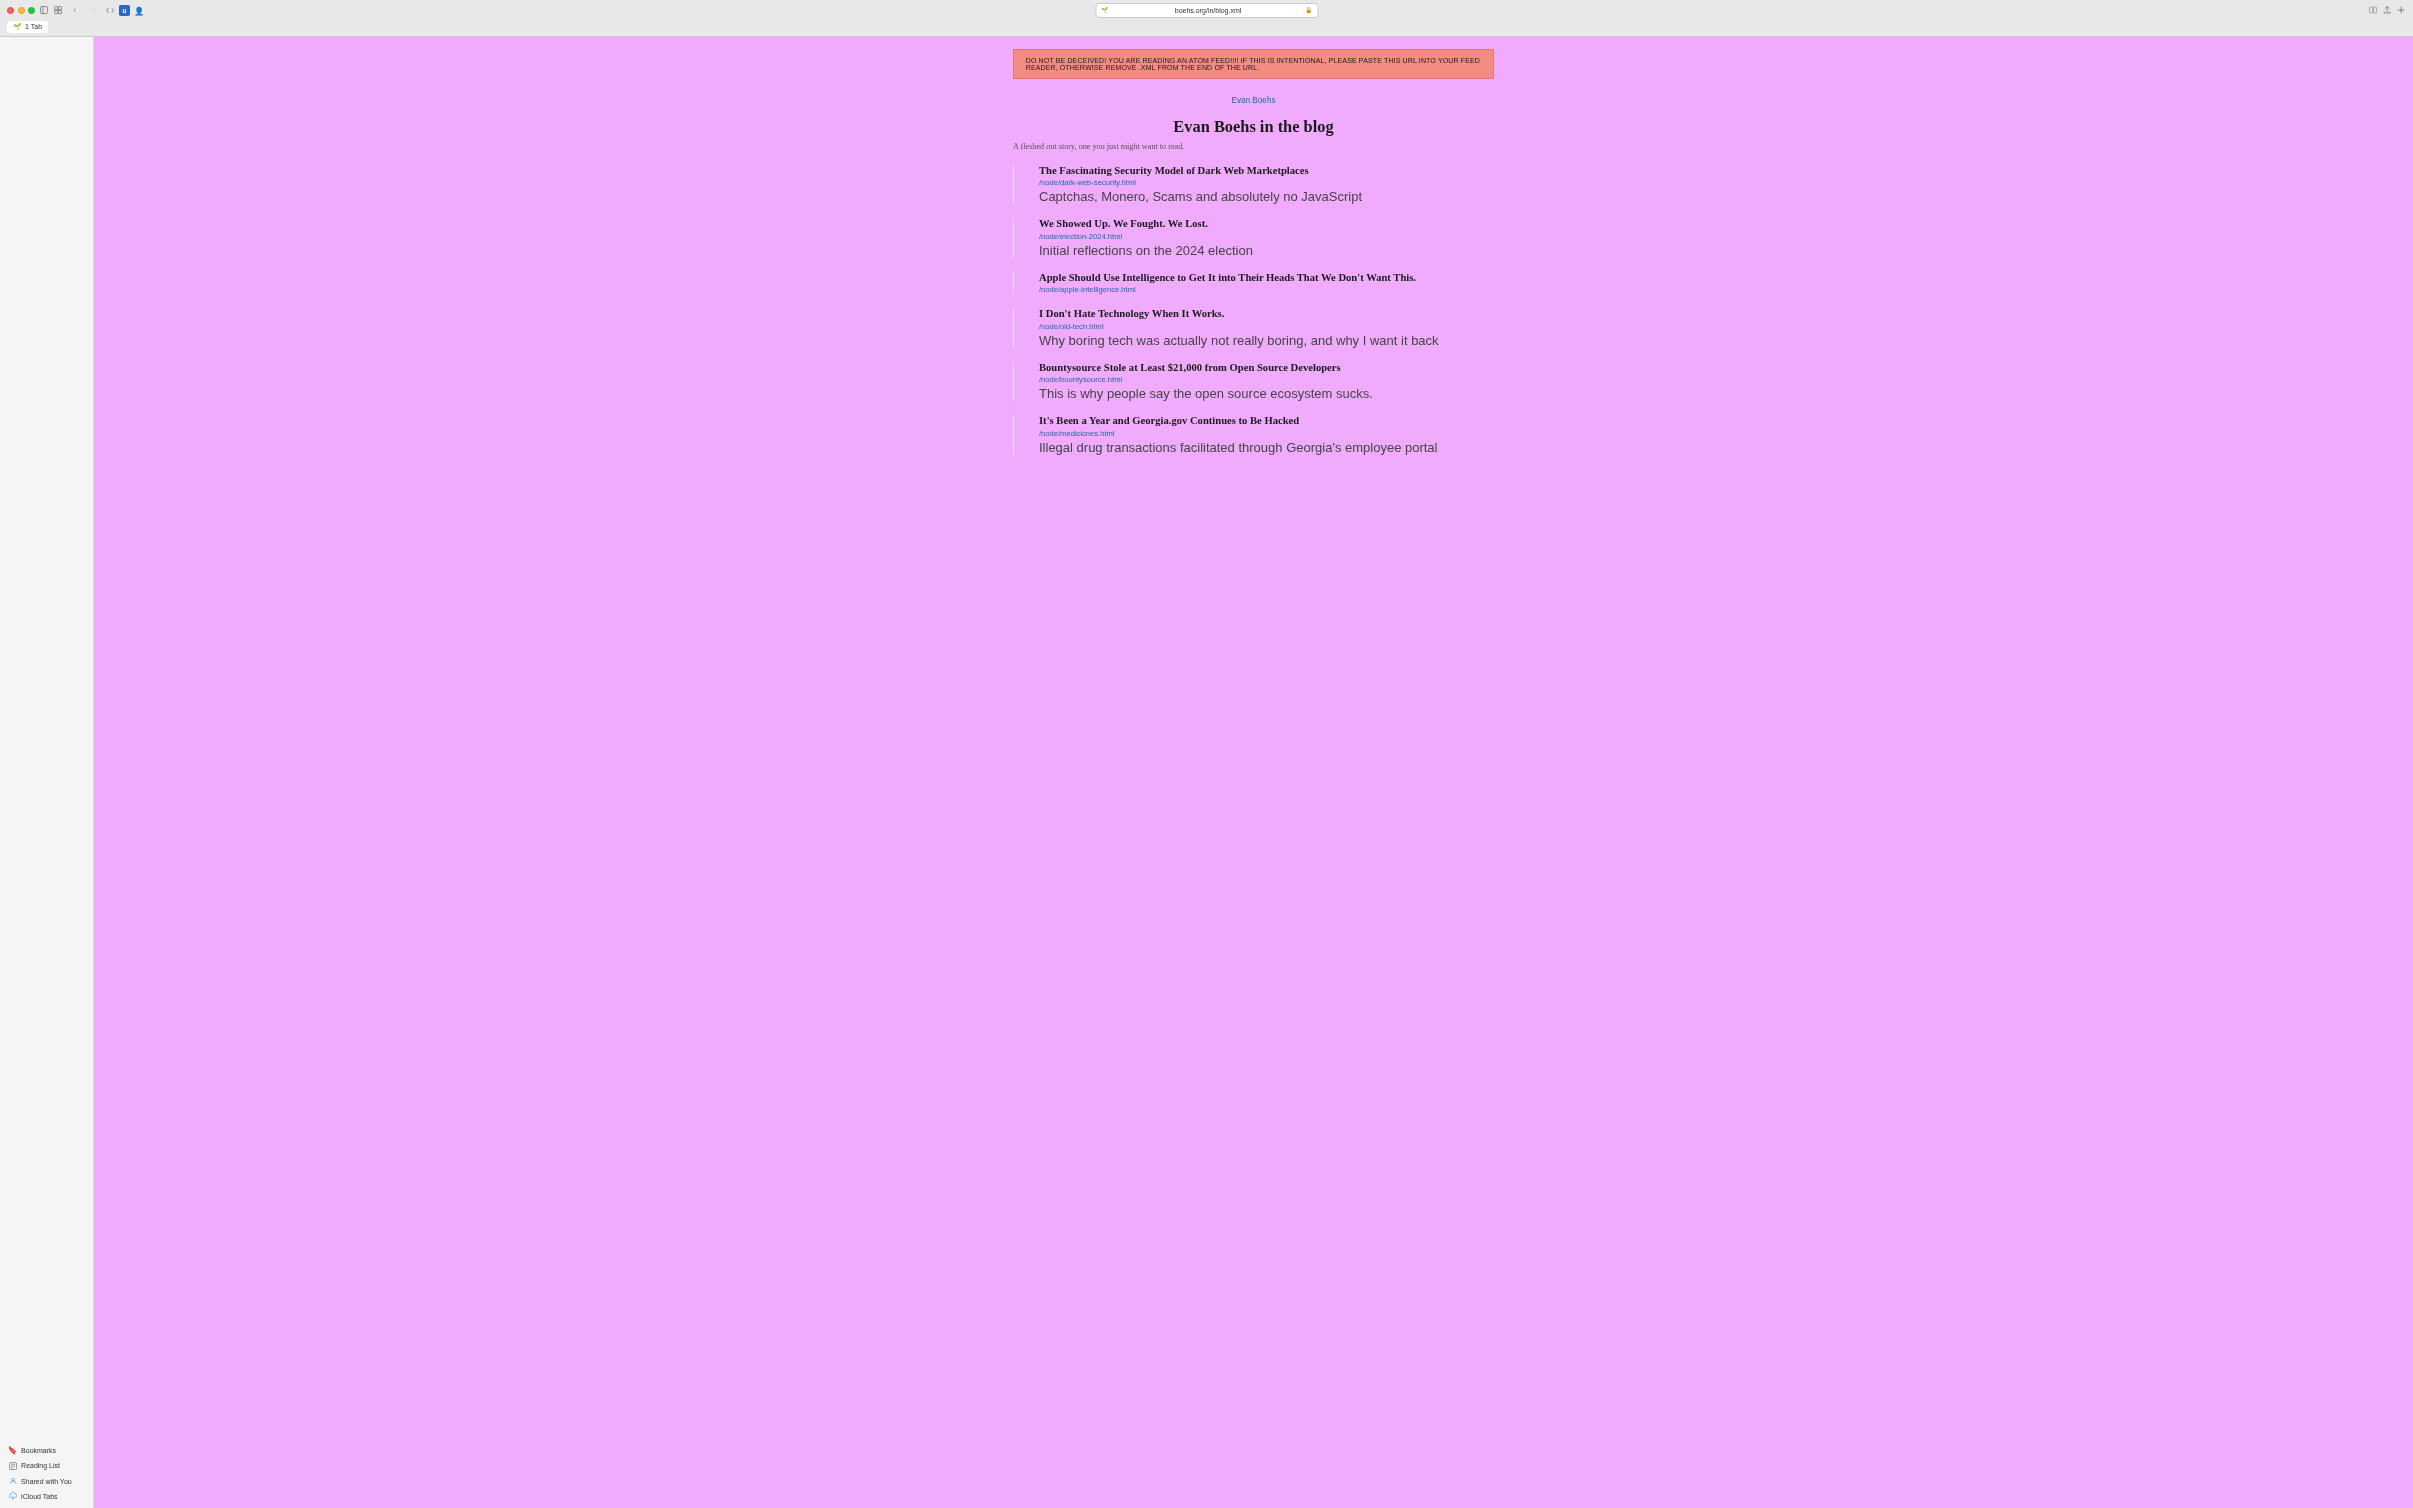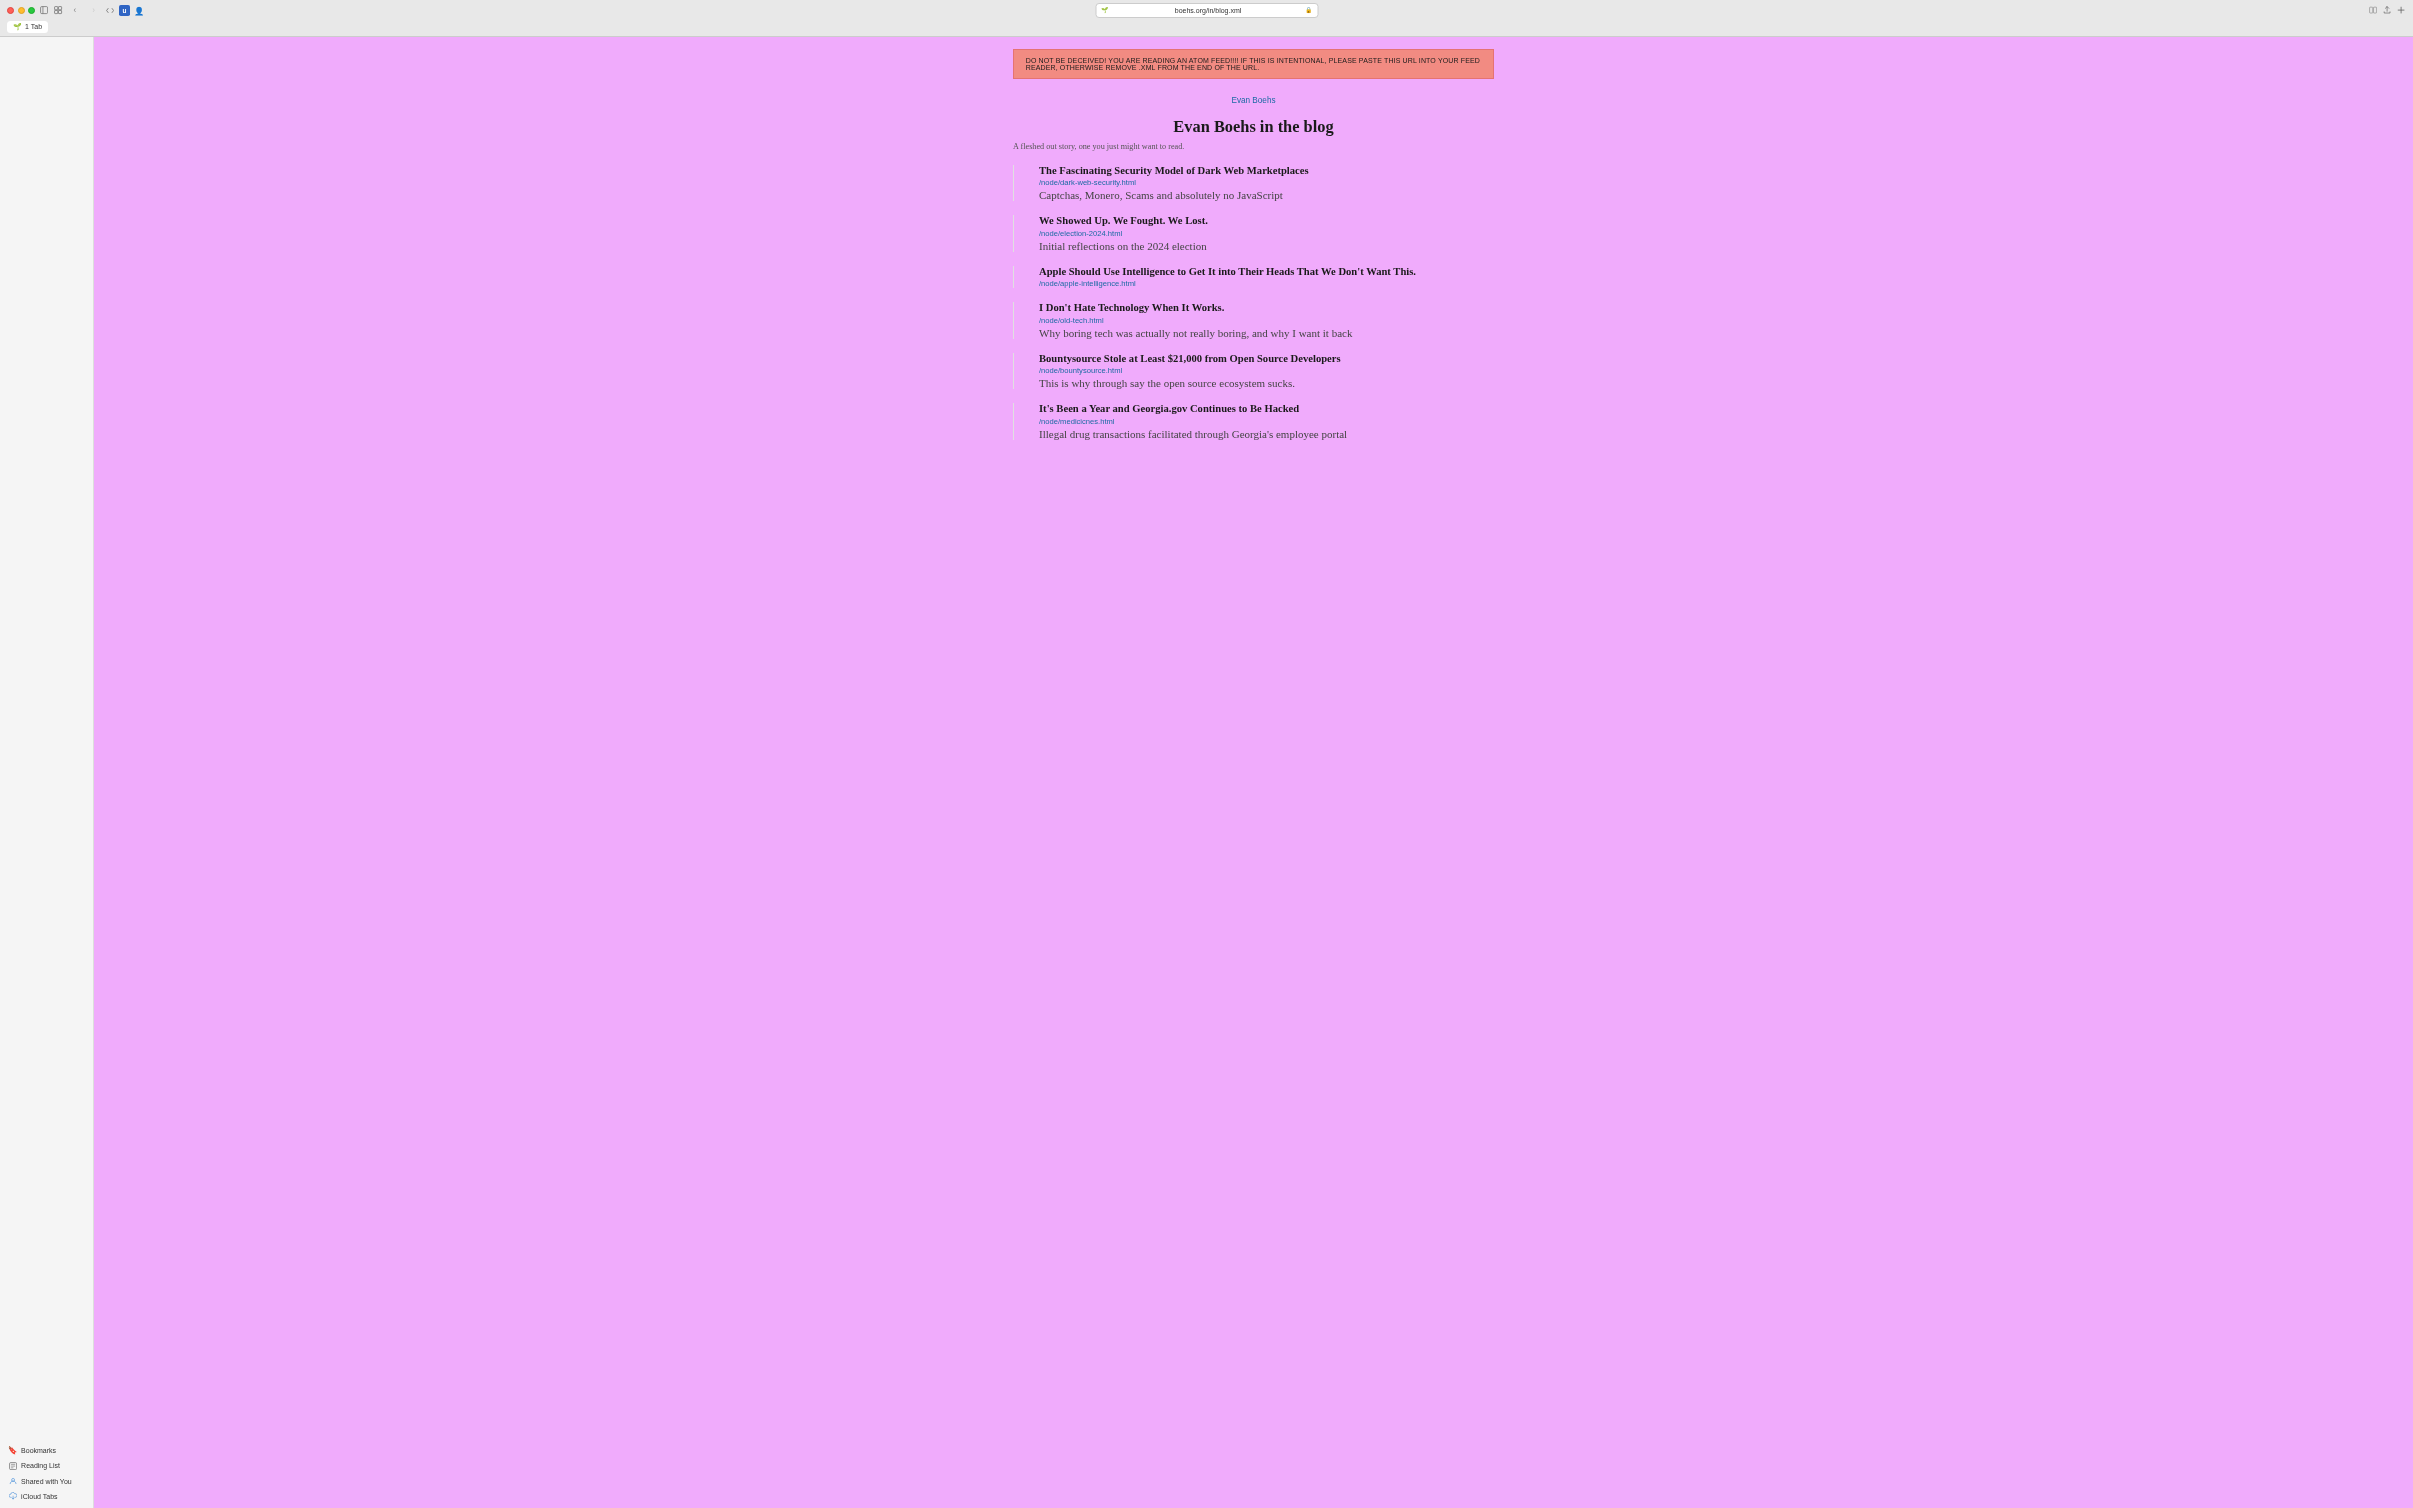--- a/index.html
+++ b/index.html
@@ -39,21 +39,21 @@
 
     
     .blog-author-link { color: #1a6aa3; text-decoration: none; display: block; text-align: center; margin-bottom: 11.7px; font-size: 8.2px; }
     .blog-title { font-size: 16.4px; font-weight: 700; color: #1a1a1a; margin-bottom: 4.7px; font-family: Georgia, serif; text-align: center; }
     .blog-subtitle { font-size: 8.2px; color: #555; margin-bottom: 14px; font-family: Georgia, serif; }
 
     
     .article-item { border-left: 1.8px solid #e0e0e0; padding-left: 25px; margin-bottom: 14px; }
     .article-title { font-size: 10.6px; font-weight: 700; color: #1a1a1a; margin-bottom: 2.3px; font-family: Georgia, serif; }
     .article-link { font-size: 7.6px; color: #1a6aa3; text-decoration: none; display: block; margin-bottom: 2.3px; }
-    .article-desc { font-size: 11px; color: #444; font-family: Liberation Serif, serif; }
+    .article-desc { font-size: 13px; color: #444; font-family: Liberation Sans, sans-serif; }
   </style>
 </head>
 <body>
 
 <div class="window-chrome">
   <div class="title-bar">
     <div class="traffic-lights">
       <div class="traffic-light tl-close"></div>
       <div class="traffic-light tl-minimize"></div>
       <div class="traffic-light tl-maximize"></div>
@@ -190,21 +190,21 @@
             <a class="article-link" href="#">/node/apple-intelligence.html</a>
           </div>
           <div class="article-item">
             <div class="article-title">I Don't Hate Technology When It Works.</div>
             <a class="article-link" href="#">/node/old-tech.html</a>
             <div class="article-desc">Why boring tech was actually not really boring, and why I want it back</div>
           </div>
           <div class="article-item">
             <div class="article-title">Bountysource Stole at Least $21,000 from Open Source Developers</div>
             <a class="article-link" href="#">/node/bountysource.html</a>
-            <div class="article-desc">This is why through say the open source ecosystem sucks.</div>
+            <div class="article-desc">This is why people say the open source ecosystem sucks.</div>
           </div>
           <div class="article-item">
             <div class="article-title">It's Been a Year and Georgia.gov Continues to Be Hacked</div>
             <a class="article-link" href="#">/node/medicicnes.html</a>
             <div class="article-desc">Illegal drug transactions facilitated through Georgia's employee portal</div>
           </div>
         </div>
 
     </div>
   </div>

